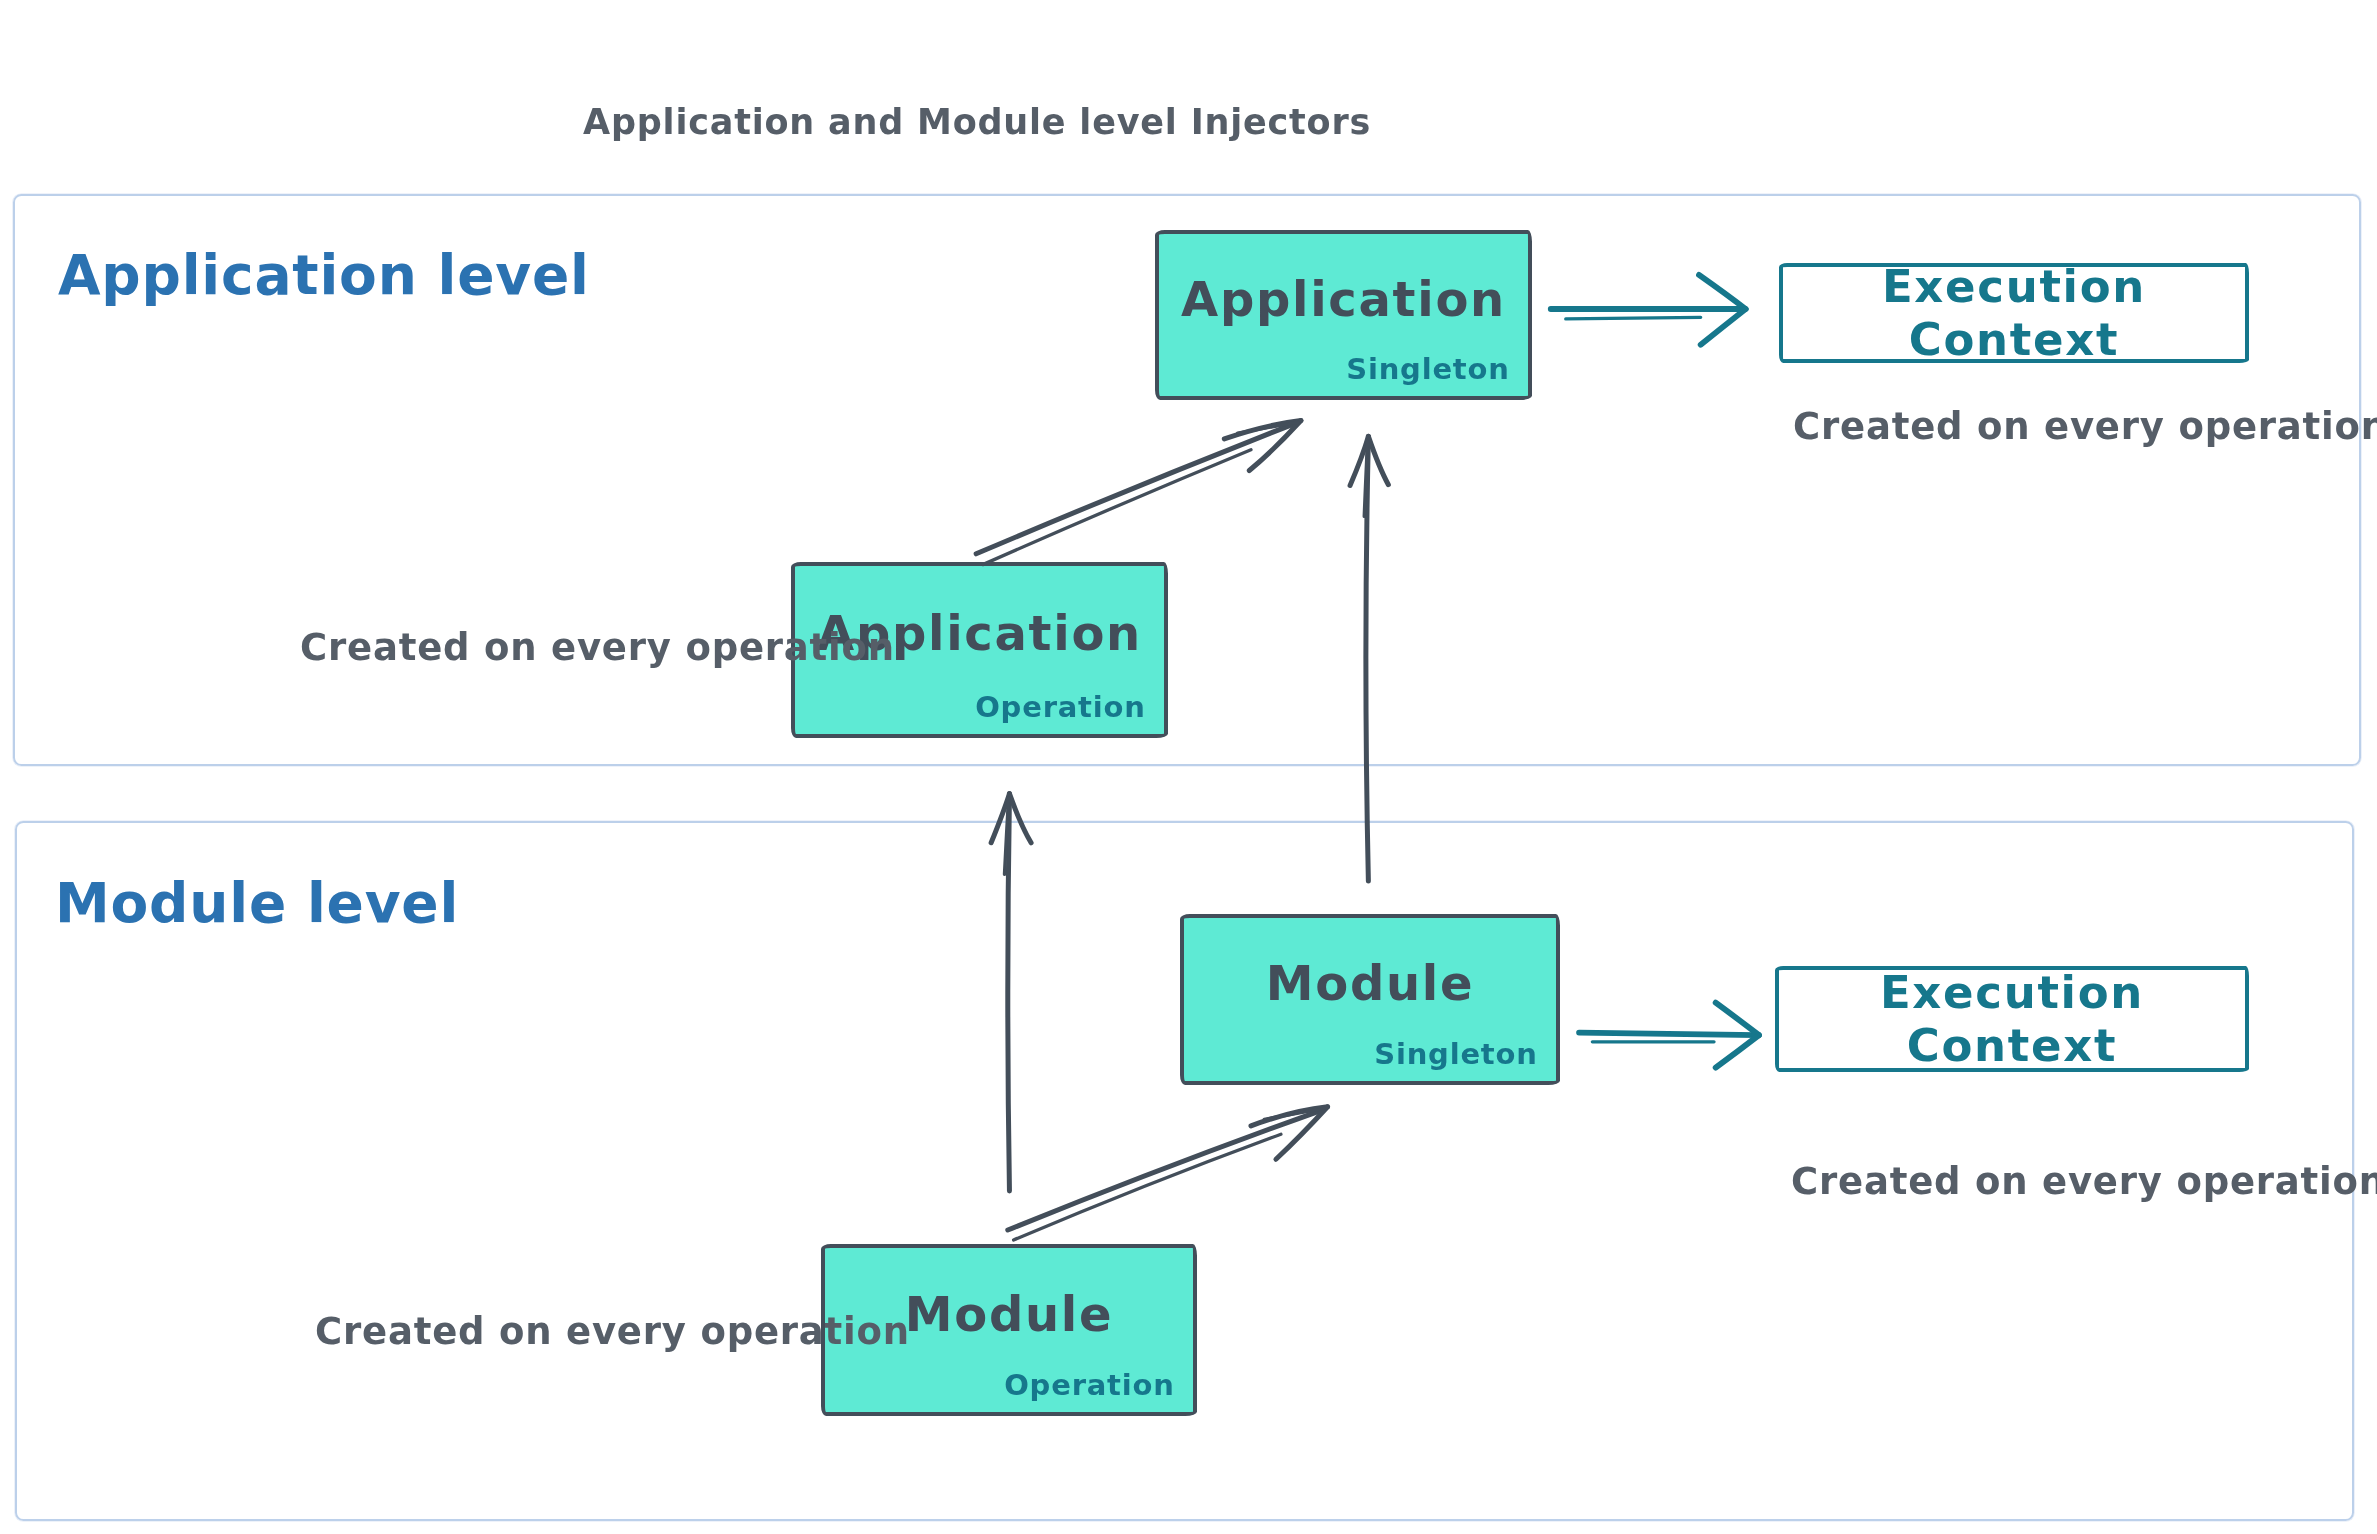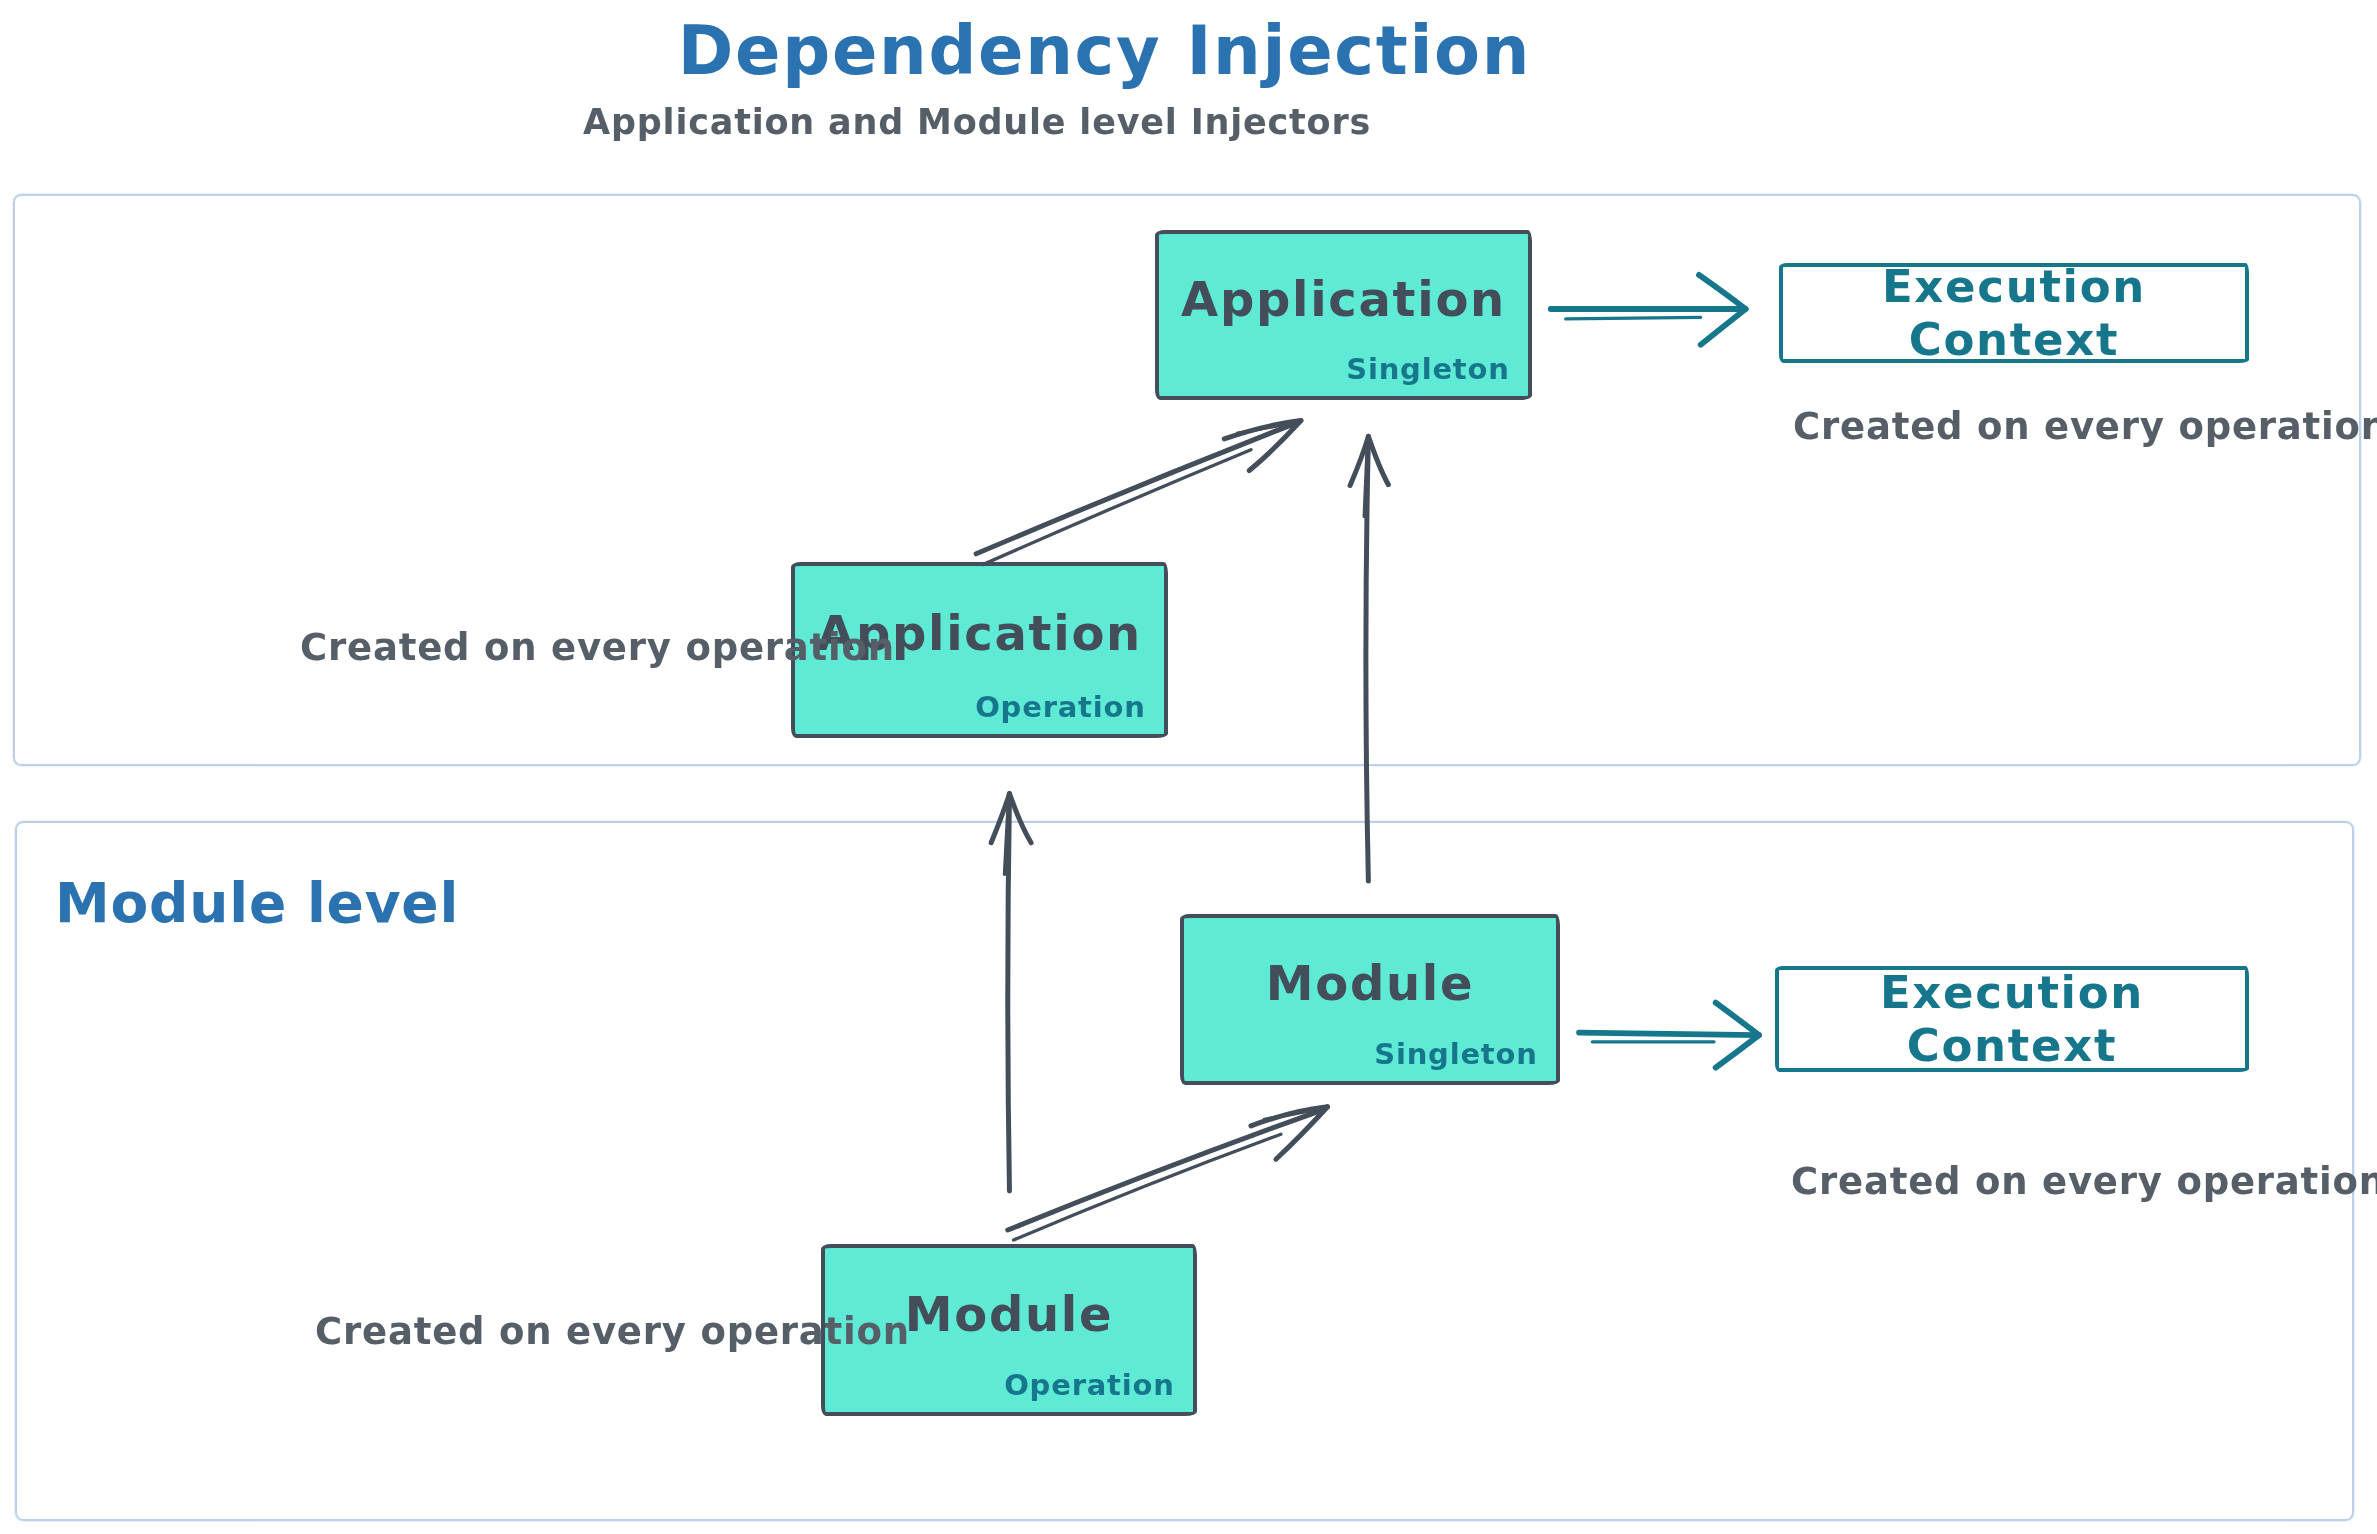--- a/index.html
+++ b/index.html
@@ -54,24 +54,24 @@
   .st-dark{stroke:var(--dark); stroke-width:6px;}
   .st-dark-thin{stroke:var(--dark); stroke-width:4px;}
   .st-teal{stroke:var(--teal); stroke-width:7px;}
   .st-teal-thin{stroke:var(--teal); stroke-width:4px;}
 </style>
 </head>
 <body>
 
 <div id="canvas">
 
-  <div class="abs title">Dependency Injection</div>
   <div class="abs subtitle">Application and Module level Injectors</div>
 
   <div class="abs frame" style="left:13.3px; top:194px; width:2344px; height:568px;"></div>
+  <div class="abs sec-label" style="left:58px; top:243px;">Application level</div>
 
   <div class="abs frame" style="left:15px; top:821px; width:2335px; height:696px;"></div>
   <div class="abs sec-label" style="left:55px; top:871px;">Module level</div>
 
   <div class="abs node" style="left:1155px; top:230px; width:369px; height:162px;">
     <div class="node-title">Application</div>
     <div class="node-tag">Singleton</div>
   </div>
 
   <div class="abs node" style="left:791px; top:562px; width:369px; height:168px;">

